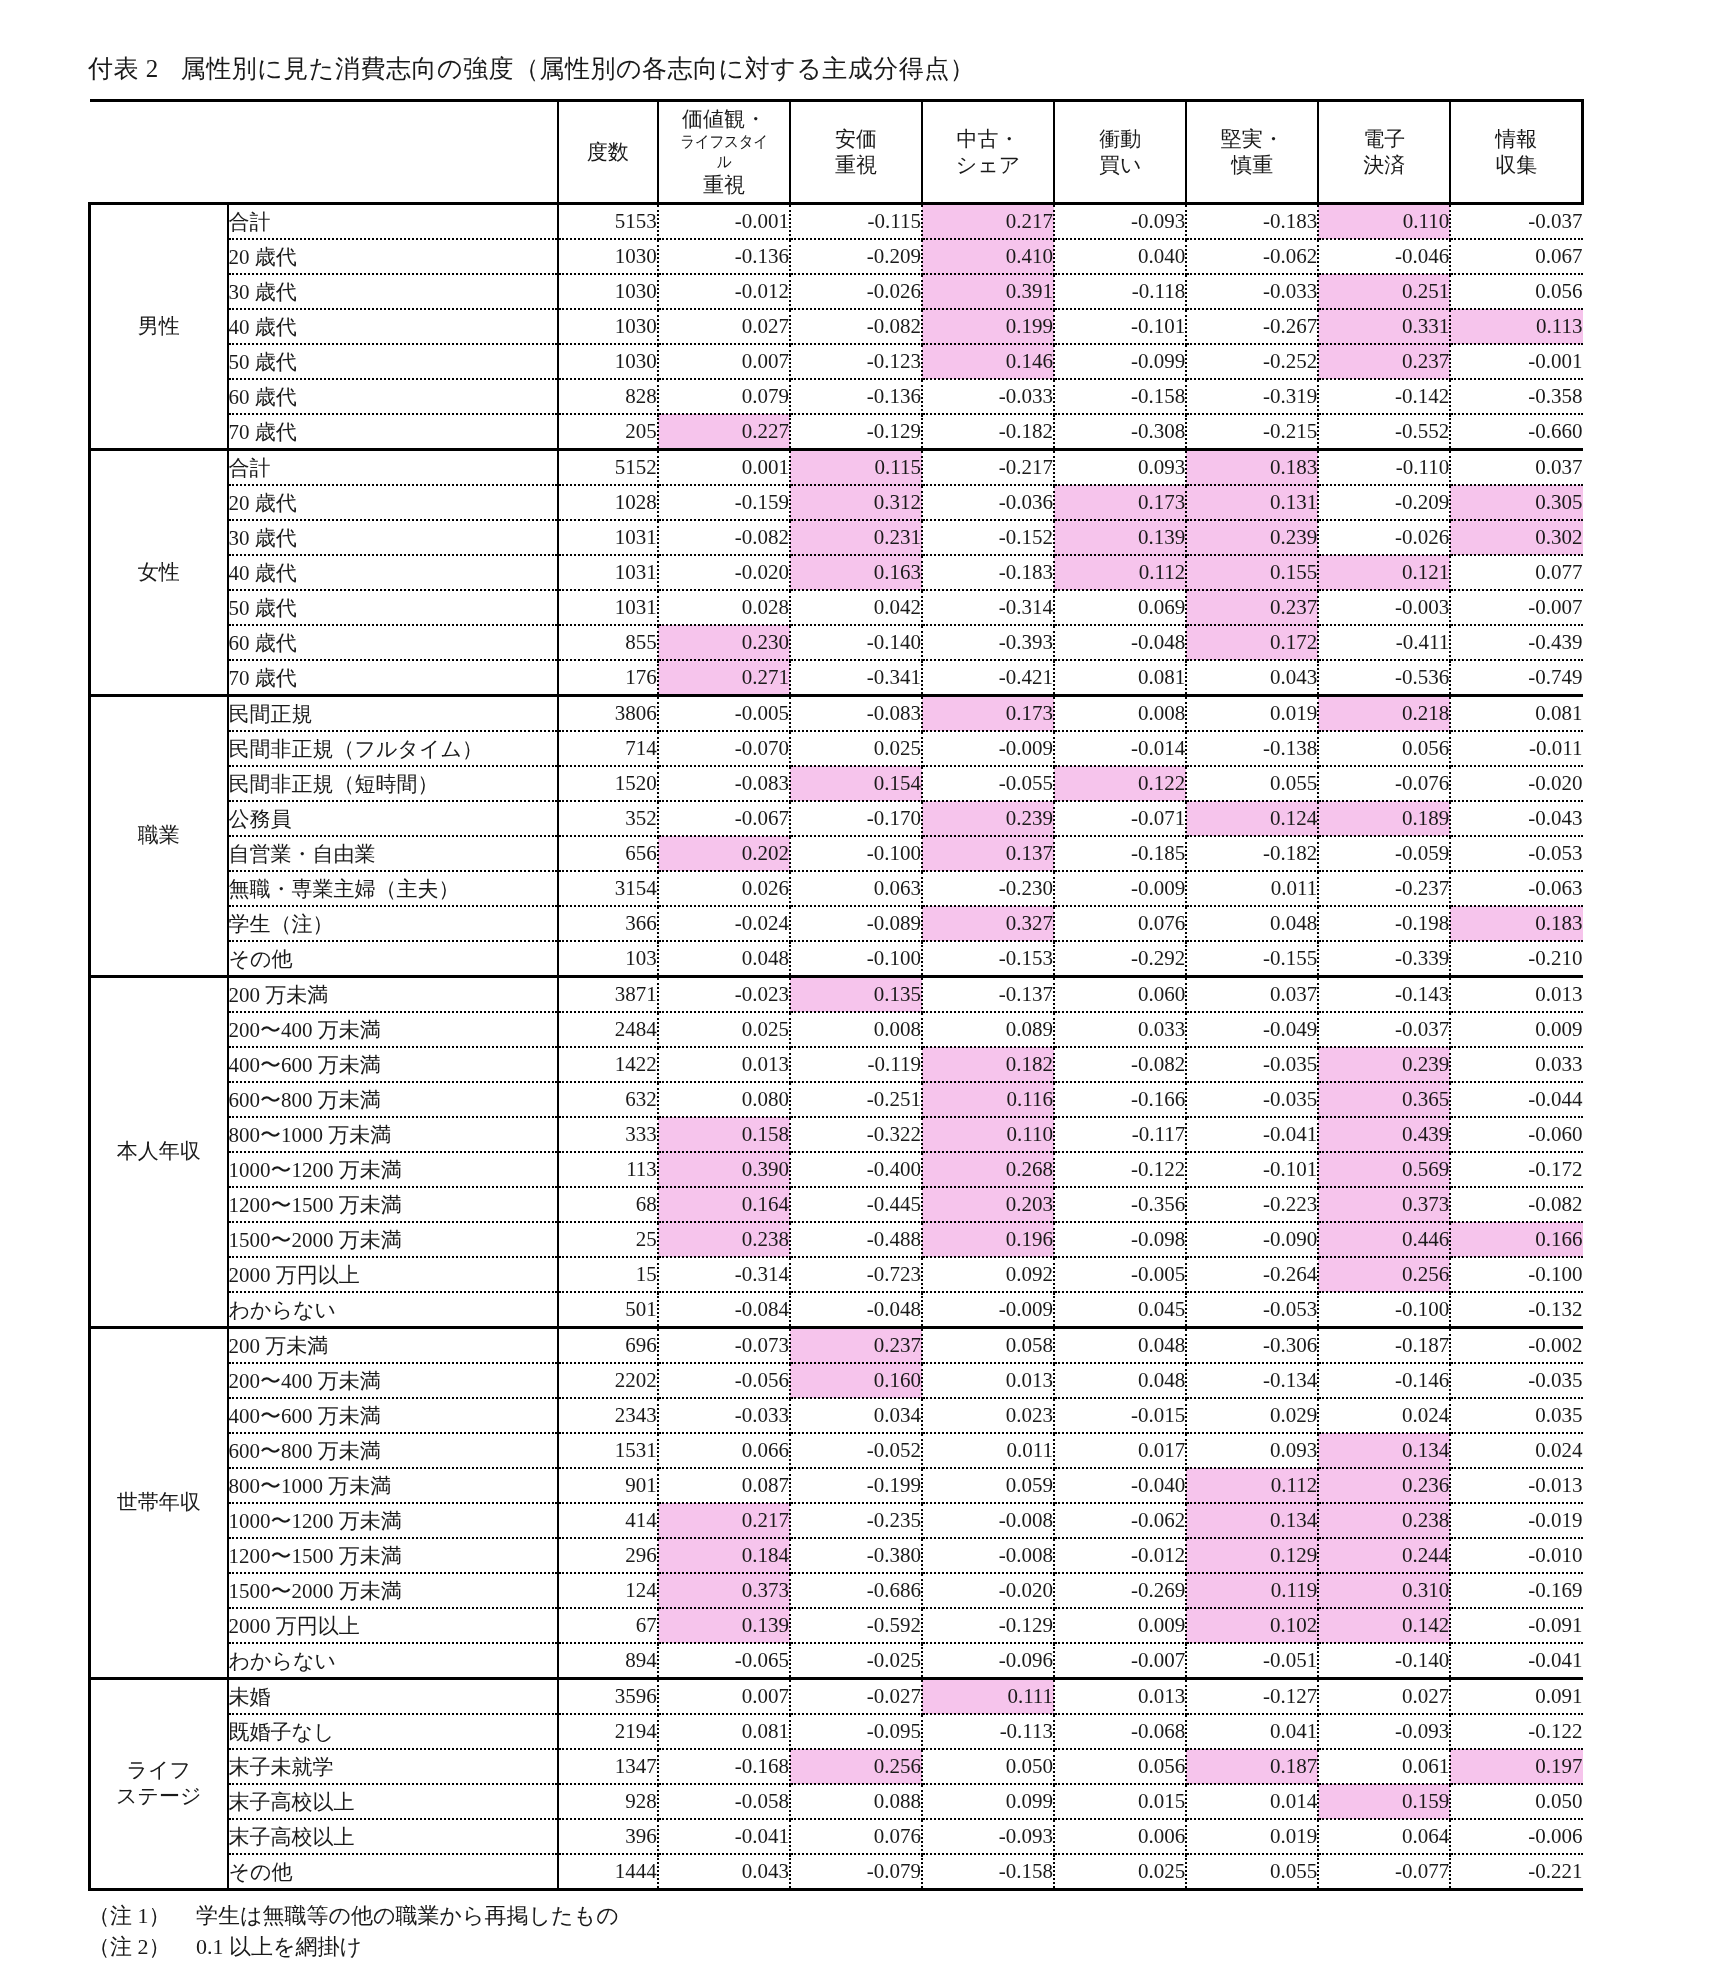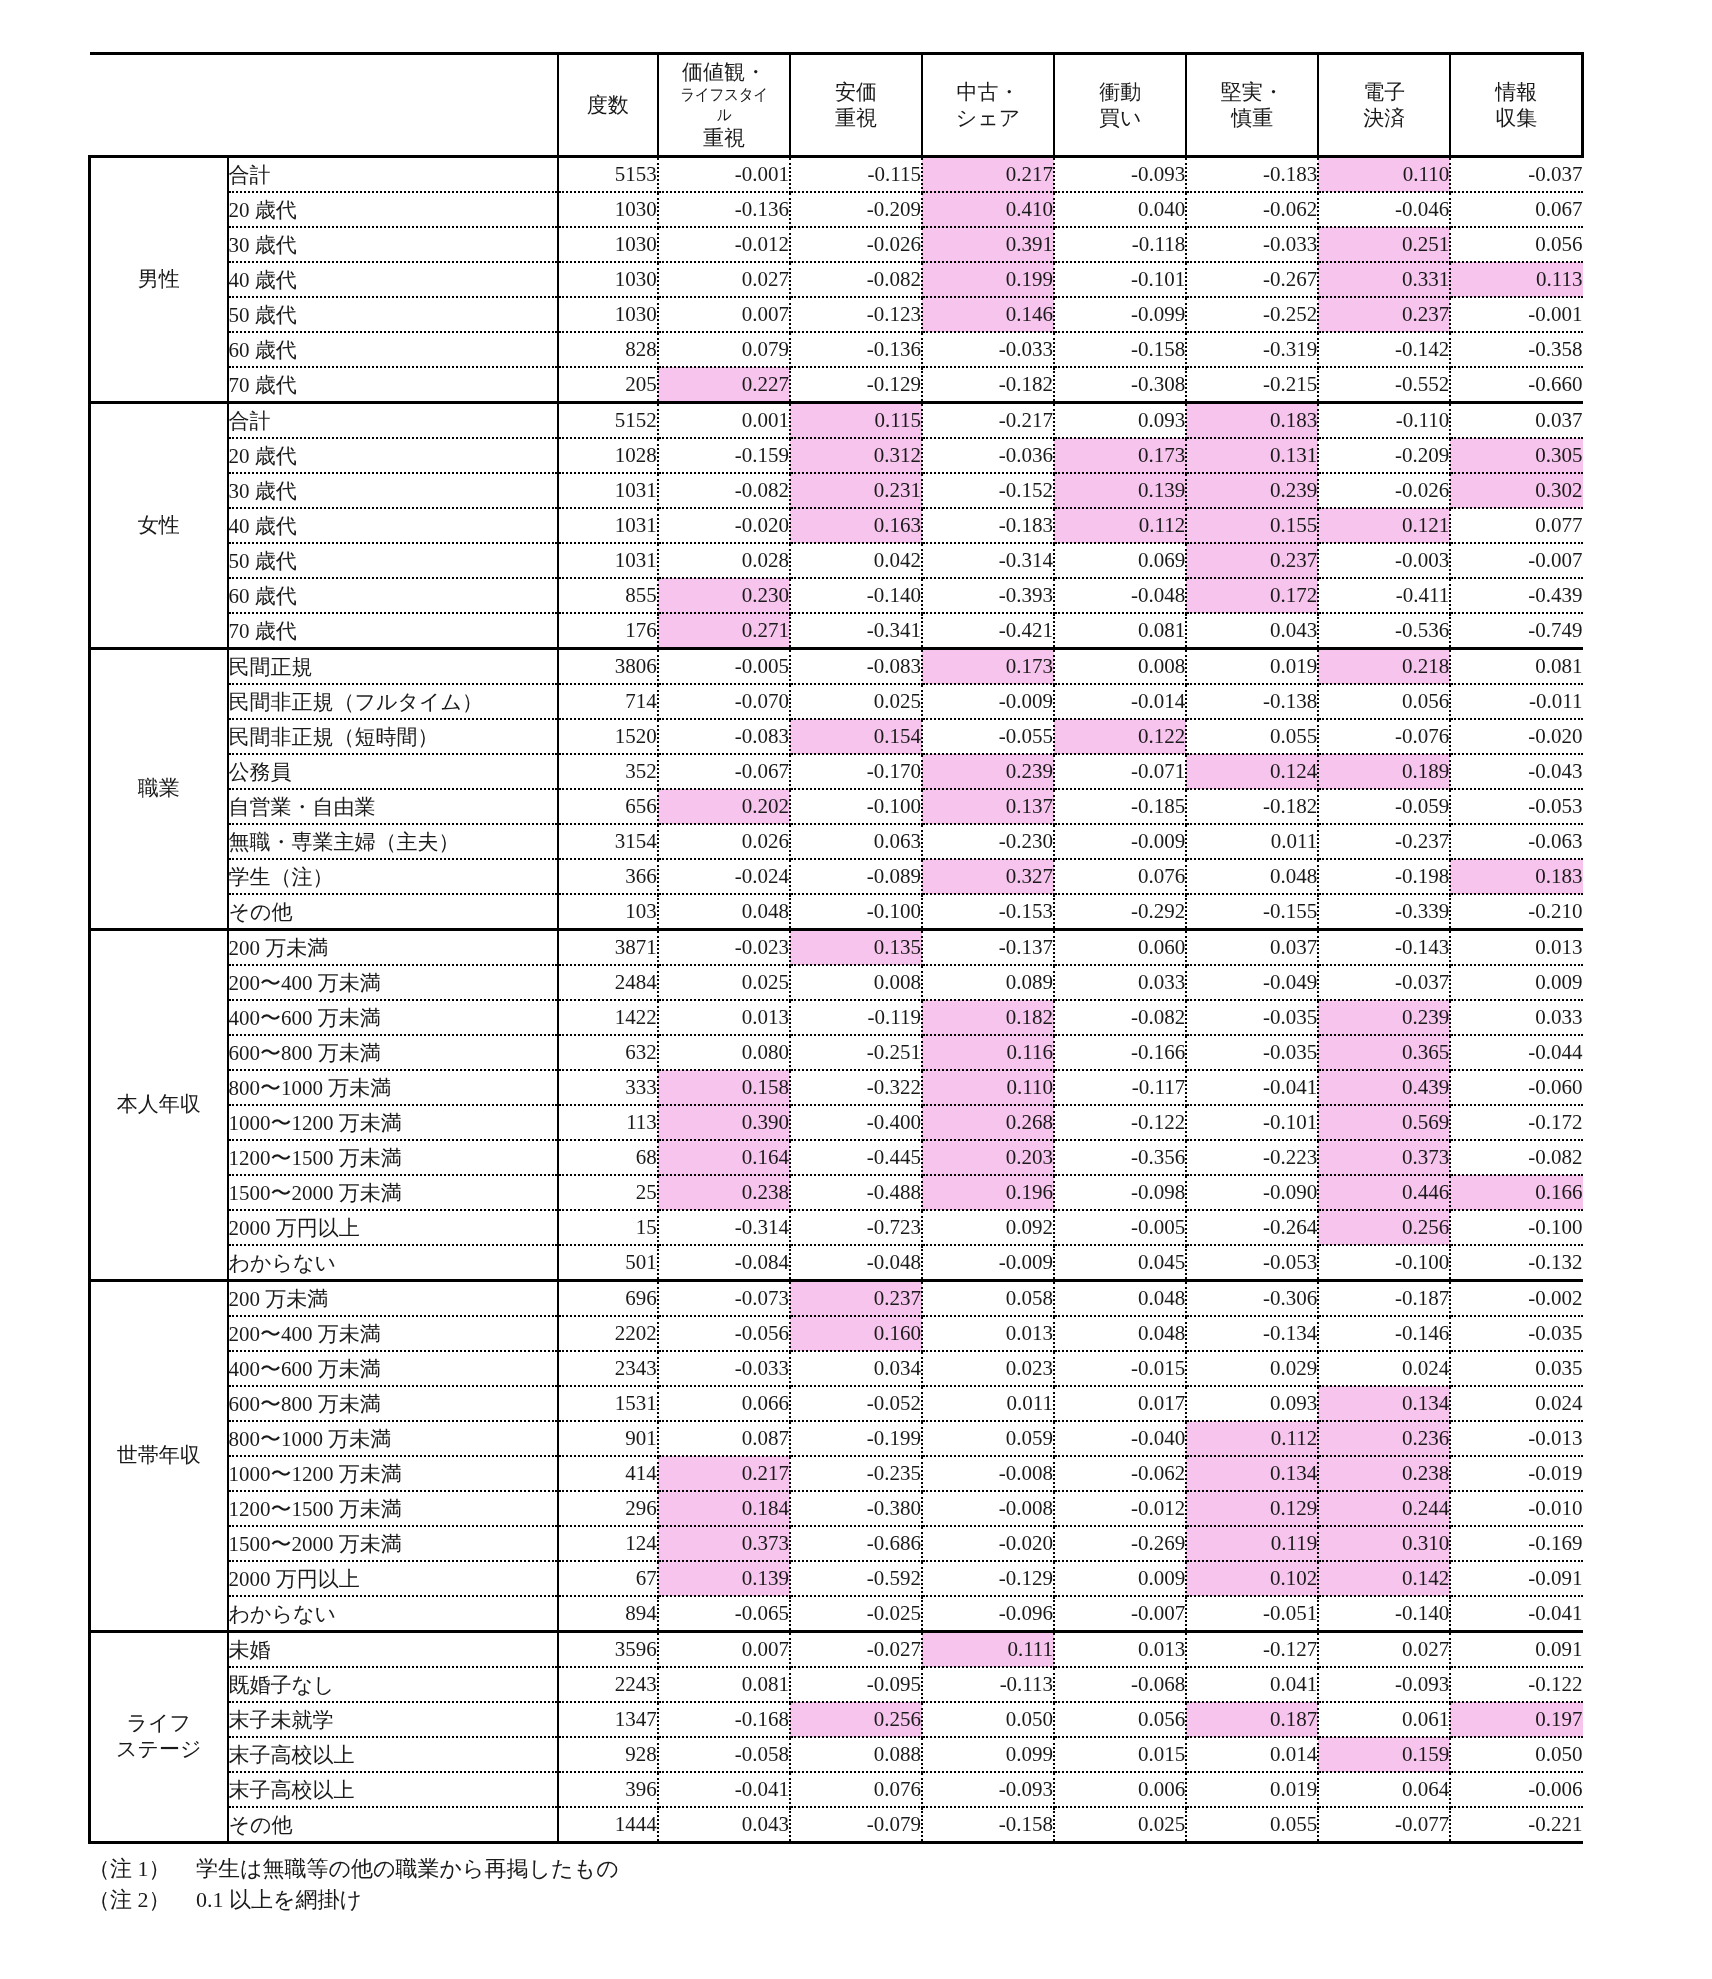--- a/index.html
+++ b/index.html
@@ -128,20 +128,23 @@
     line-height: 1.42;
   }
   .notes .note-row { white-space: nowrap; }
   .notes .note-tag { display: inline-block; width: 108px; }
 </style>
 </head>
 <body>
 
 <div class="page">
 
+  <div class="caption">
+    <span class="cap-num">付表 2</span><span>属性別に見た消費志向の強度（属性別の各志向に対する主成分得点）</span>
+  </div>
 
   <table class="main">
     <colgroup>
       <col class="c-group">
       <col class="c-label">
       <col class="c-freq">
       <col class="c-val">
         <col class="c-val">
         <col class="c-val">
         <col class="c-val">
@@ -662,21 +665,21 @@
           <td class="val">0.007</td>
           <td class="val">-0.027</td>
           <td class="val hl">0.111</td>
           <td class="val">0.013</td>
           <td class="val">-0.127</td>
           <td class="val">0.027</td>
           <td class="val last frame-right">0.091</td>
         </tr>
         <tr>
           <td class="lbl">既婚子なし</td>
-          <td class="freq">2243</td>
+          <td class="freq">2194</td>
           <td class="val">0.081</td>
           <td class="val">-0.095</td>
           <td class="val">-0.113</td>
           <td class="val">-0.068</td>
           <td class="val">0.041</td>
           <td class="val">-0.093</td>
           <td class="val last frame-right">-0.122</td>
         </tr>
         <tr>
           <td class="lbl">末子未就学</td>

